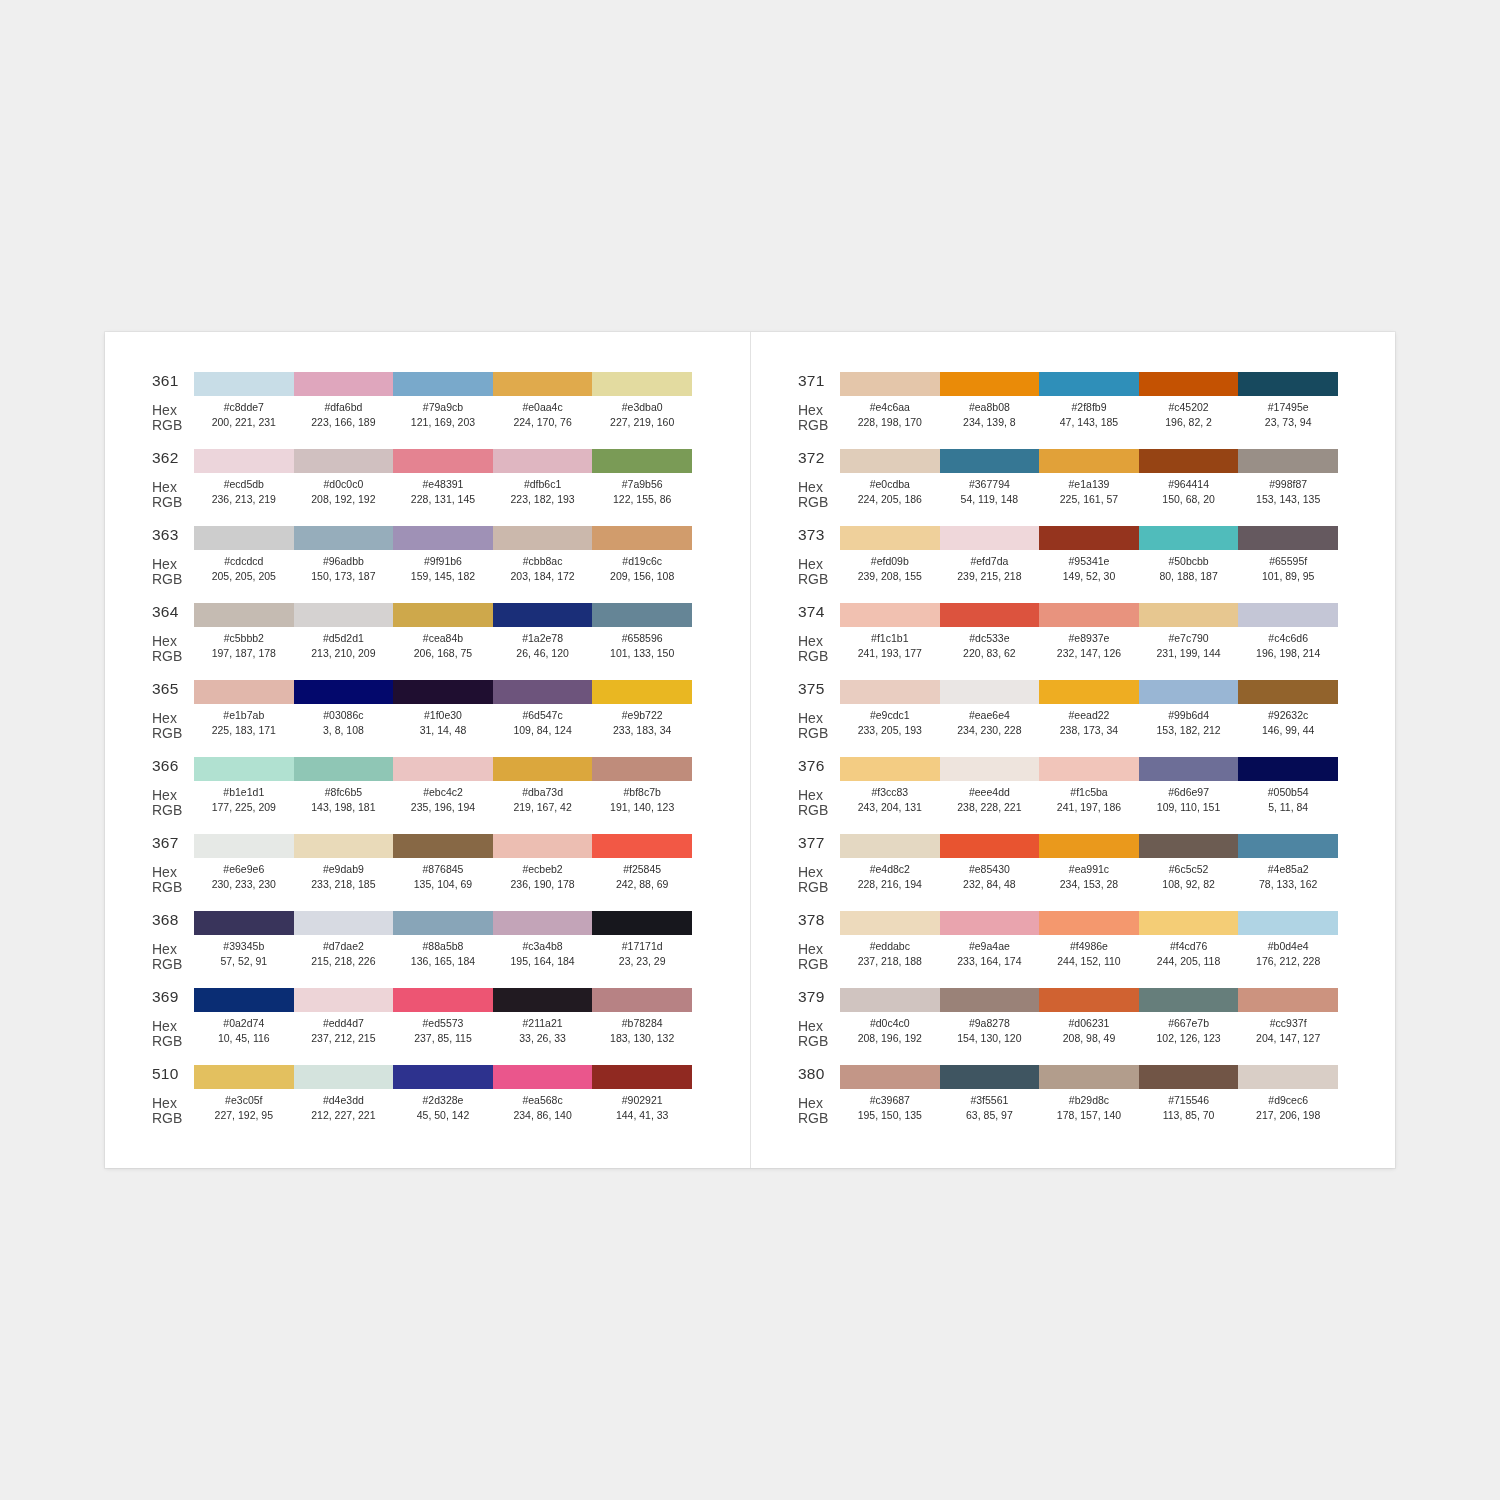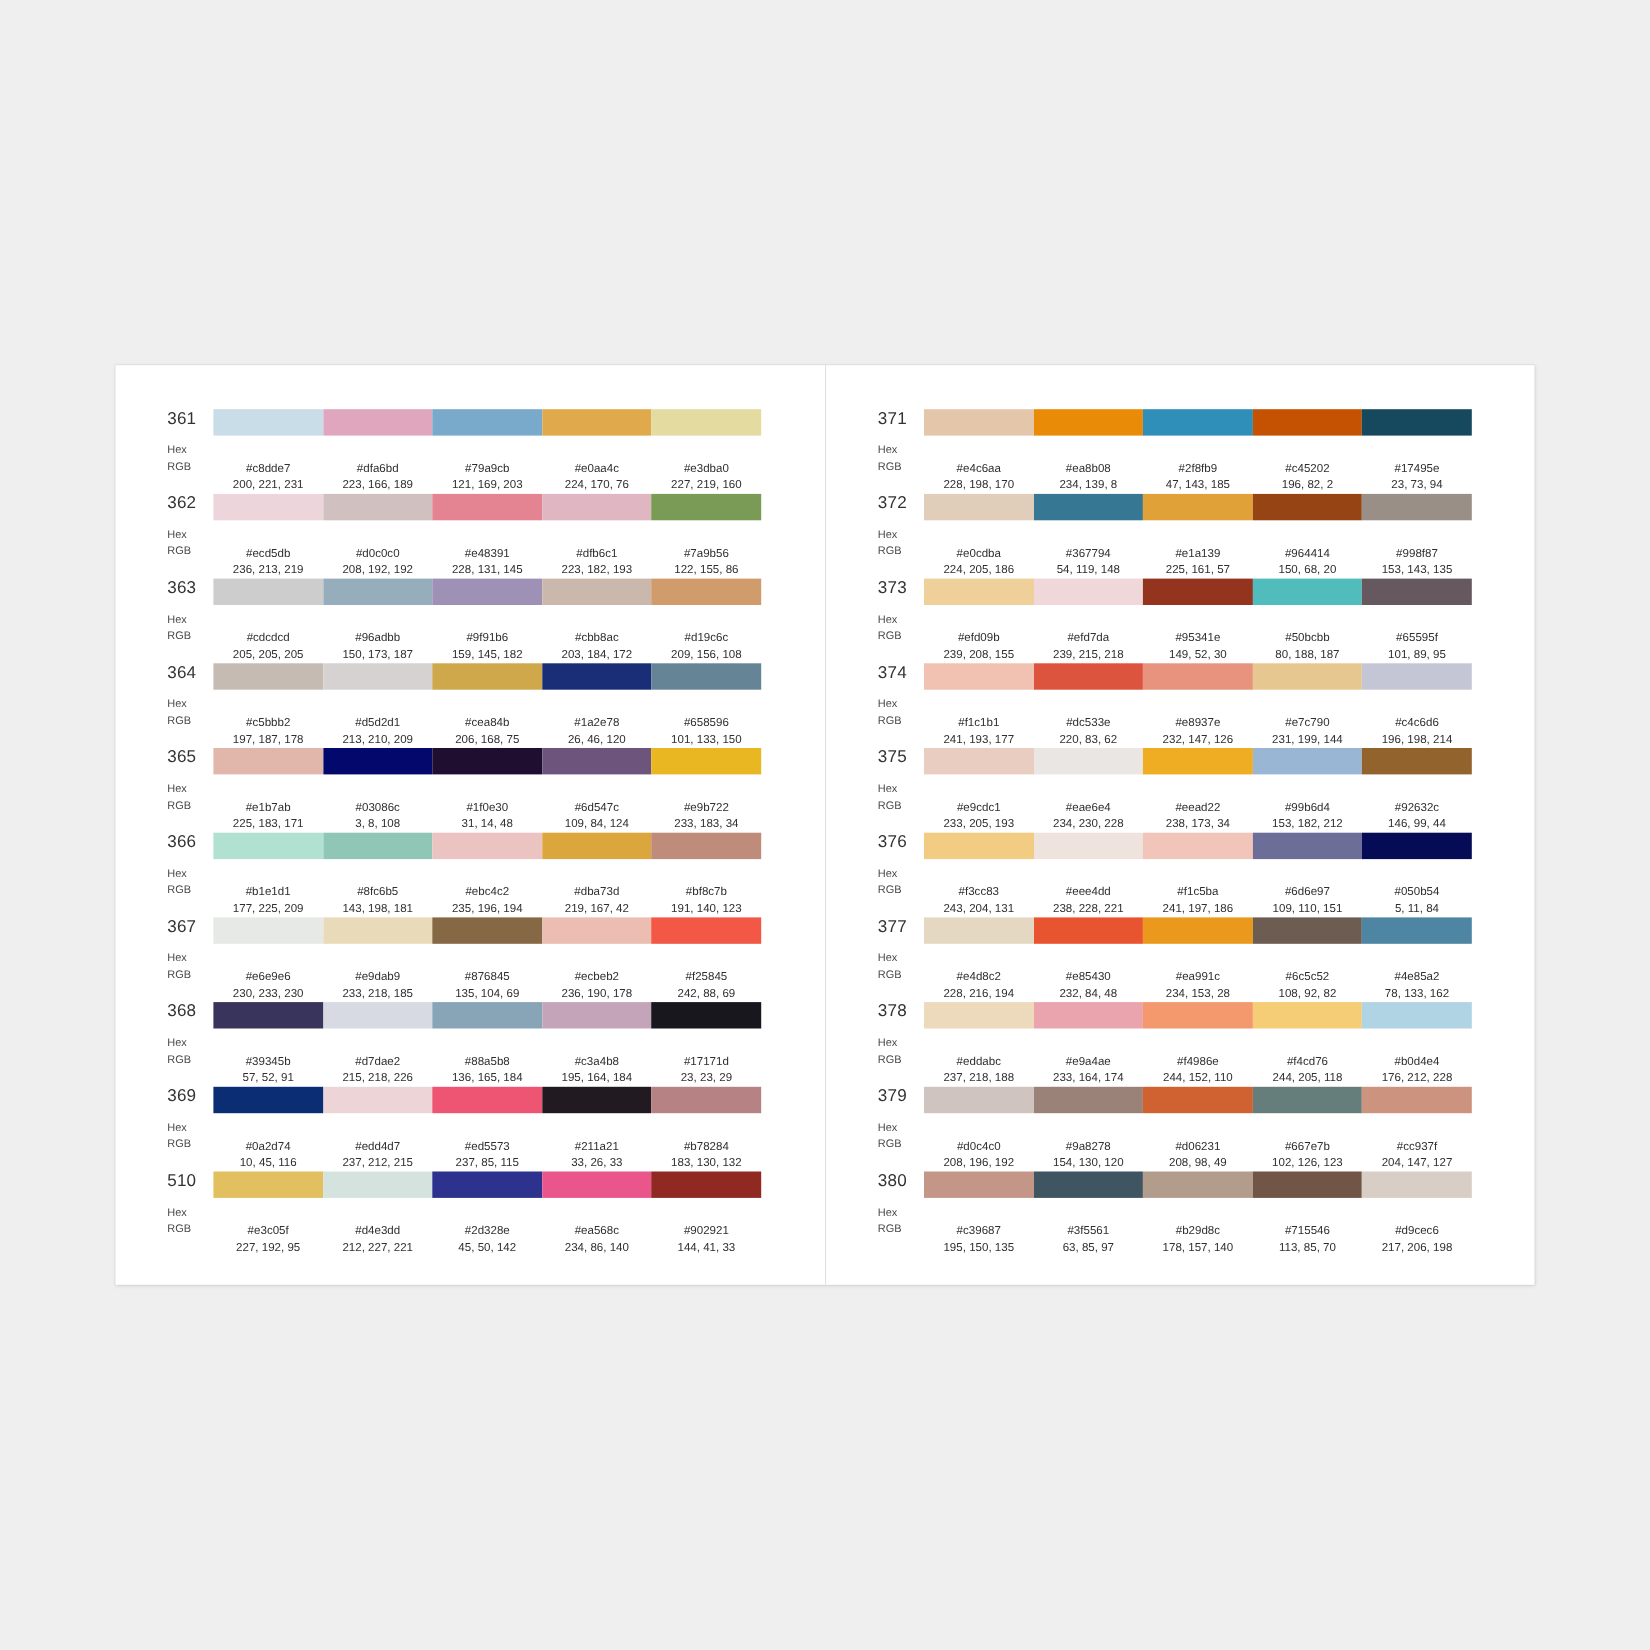--- a/index.html
+++ b/index.html
@@ -58,21 +58,21 @@
     width: 46px;
   }
   .row-number {
     font-size: 15.5px;
     color: #333333;
     line-height: 22px;
     letter-spacing: 0.2px;
     white-space: nowrap;
   }
   .row-key {
-    font-size: 10px;
+    font-size: 14px;
     color: #4a4a4a;
     line-height: 14.5px;
     white-space: nowrap;
   }
   .keys {
     margin-top: 11px;
   }
 
   
   .swatch-bar {
@@ -85,21 +85,21 @@
   }
   .swatch {
     flex: 1 1 0;
     height: 100%;
   }
 
   
   .captions {
     position: absolute;
     left: 89px;
-    top: 49px;
+    top: 30px;
     width: 498px;
     display: flex;
   }
   .caption {
     flex: 1 1 0;
     text-align: center;
   }
   .cap-hex {
     font-size: 10.5px;
     color: #2f2f2f;

